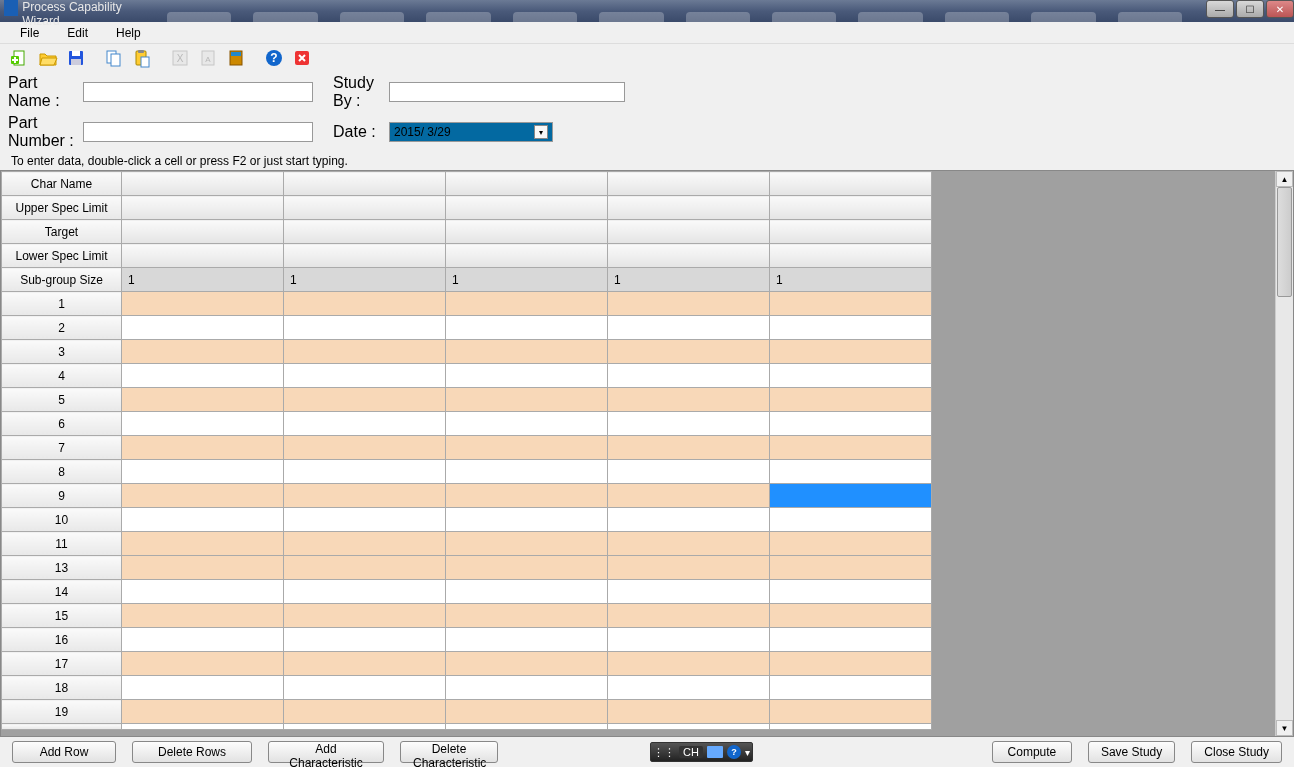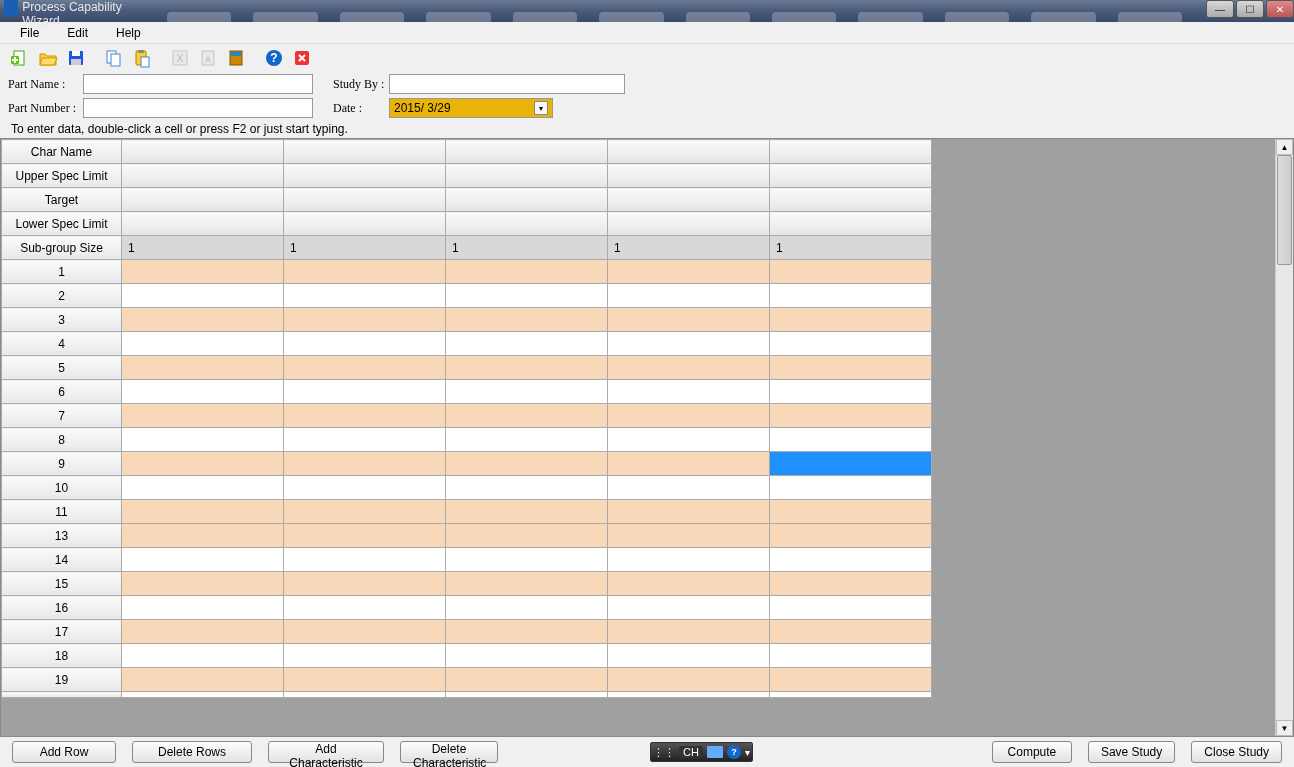--- a/index.html
+++ b/index.html
@@ -20,24 +20,24 @@
 .menubar .item { padding: 2px 14px; cursor: default; }
 
 
 .toolbar { height: 28px; display: flex; align-items: center; padding: 2px 8px; background: #f0f0f0; gap: 4px; }
 .toolbar .tbtn { width: 24px; height: 24px; display: flex; align-items: center; justify-content: center; cursor: pointer; border-radius: 2px; }
 .toolbar .tbtn svg { width: 20px; height: 20px; }
 .toolbar .tbtn.disabled { opacity: 0.4; cursor: default; }
 
 
 .formrow { display: flex; align-items: center; padding: 2px 8px; }
-.formrow label { width: 75px; font-size: 12px; font-family: Liberation Serif, serif; }
+.formrow label { width: 75px; font-size: 16px; }
 .formrow input[type="text"] { border: 1px solid #999; height: 20px; padding: 0 4px; font-size: 12px; background: #fff; }
 .formrow .gap { width: 20px; }
-.datepicker { display: inline-flex; align-items: center; border: 1px solid #999; padding: 0 4px; height: 20px; width: 164px; background: #eab308; }
+.datepicker { display: inline-flex; align-items: center; border: 1px solid #999; padding: 0 4px; height: 20px; width: 164px; background: #0369a1; }
 .datepicker .dval { flex: 1; }
 .datepicker .dbtn { width: 14px; height: 14px; border: 1px solid #888; display: flex; align-items: center; justify-content: center; font-size: 8px; cursor: pointer; background: #f8f8f8; }
 
 .hint { padding: 2px 8px 2px 11px; font-size: 12px; background: #f0f0f0; }
 
 
 .tablewrap { flex: 1 1 auto; display: flex; background: #a0a0a0; border: 1px solid #888; position: relative; overflow: hidden; }
 .tablescroll { flex: 0 0 auto; width: 1274px; overflow: hidden; }
 table { border-collapse: collapse; table-layout: fixed; }
 td, th { border: 1px solid #aaa; height: 24px; font-size: 12px; text-align: center; font-weight: normal; padding: 0 4px; }

